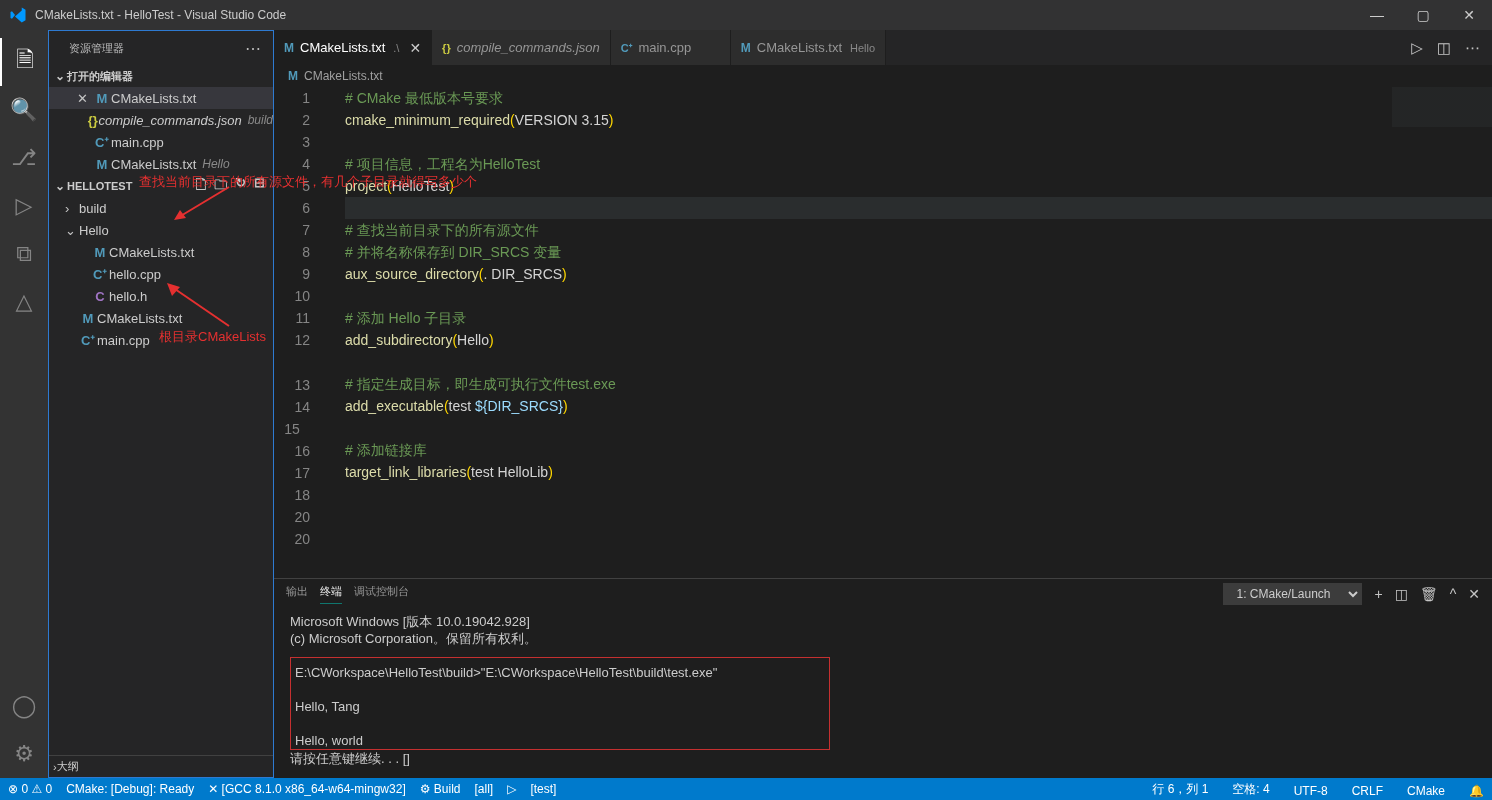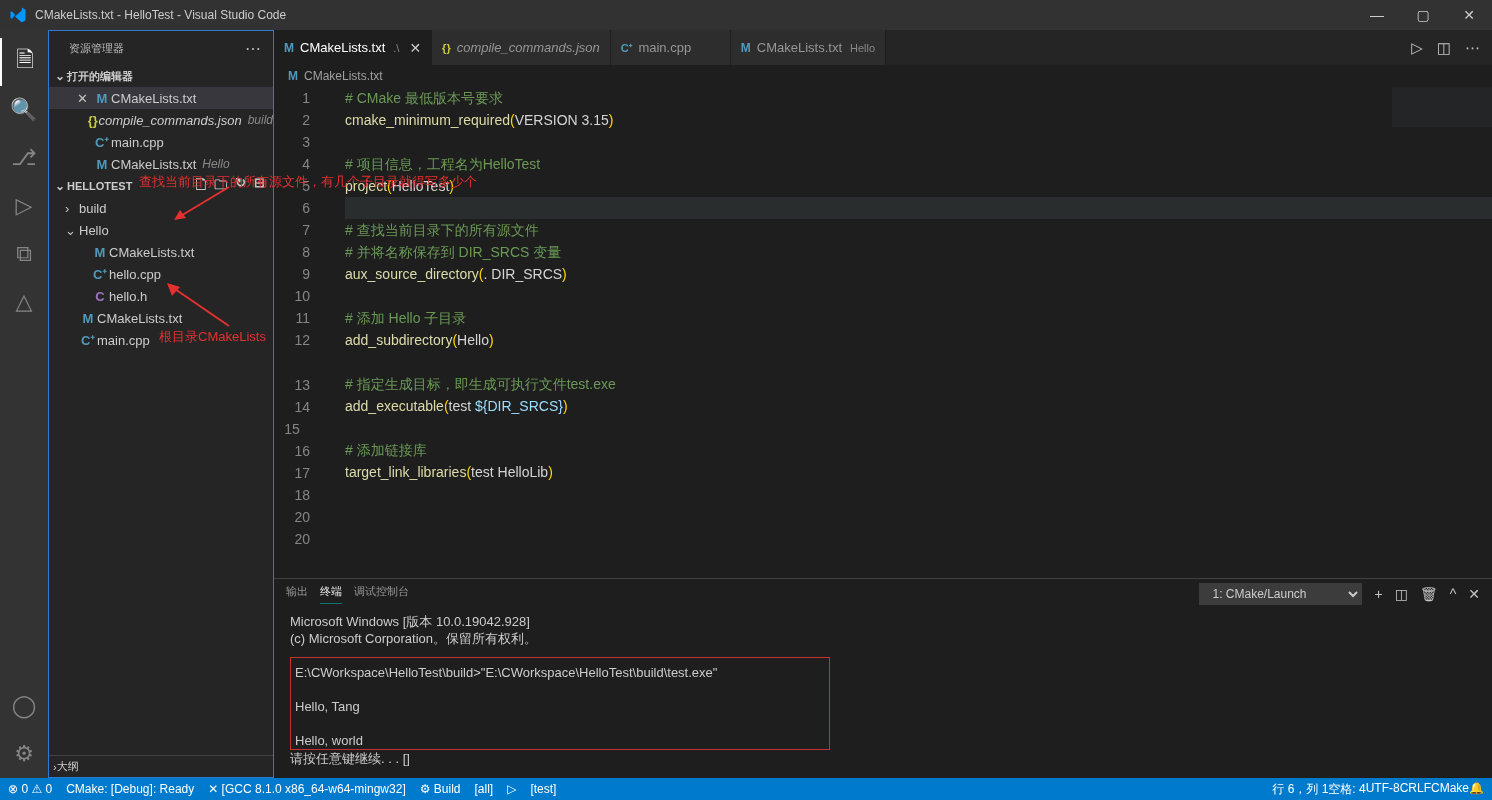--- a/index.html
+++ b/index.html
@@ -50,27 +50,27 @@
 .c-func { color: #dcdcaa; }
 .c-var { color: #9cdcfe; }
 .c-paren { color: #ffd700; }
 .c-str { color: #d4d4d4; }
 .minimap { position: absolute; right: 0; top: 0; width: 100px; height: 150px; opacity: 0.5; background: linear-gradient(#2a2d2e 0 40px, transparent 40px); font-size: 2px; line-height: 3px; padding: 4px; color: #6a9955; overflow: hidden; }
 .panel { height: 200px; border-top: 1px solid #414141; background: #1e1e1e; display: flex; flex-direction: column; }
 .panel-tabs { height: 30px; display: flex; align-items: center; padding: 0 12px; gap: 20px; font-size: 11px; color: #969696; }
 .panel-tabs .ptab { padding-bottom: 4px; }
 .panel-tabs .ptab.active { color: #e7e7e7; border-bottom: 1px solid #0f766e; }
 .panel-tabs .right { margin-left: auto; display: flex; align-items: center; gap: 12px; }
-.panel-tabs select { background: #3c3c3c; color: #ccc; border: 1px solid #3c3c3c; font-size: 12px; padding: 2px 8px; width: 163px; }
+.panel-tabs select { background: #3c3c3c; color: #ccc; border: 1px solid #3c3c3c; font-size: 12px; padding: 2px 8px; width: 139px; }
 .panel-tabs .picons { color: #c5c5c5; font-size: 14px; display: flex; gap: 12px;}
 .terminal { flex: 1; font-family: Consolas, monospace; font-size: 13px; line-height: 17px; padding: 4px 16px; color: #cccccc; white-space: pre; }
 .term-box { border: 1px solid #c53030; padding: 6px 4px 0 4px; margin-top: 10px; display: inline-block; width: 540px; }
 .outline-section { height: 22px; border-top: 1px solid #414141; display: flex; align-items: center; padding-left: 4px; font-size: 11px; color: #ccc; }
 .statusbar { height: 22px; background: #007acc; display: flex; align-items: center; color: #ffffff; font-size: 12px; padding: 0 8px; gap: 14px; }
-.statusbar .right { margin-left: auto; display: flex; gap: 0; align-items: flex-start; }
+.statusbar .right { margin-left: auto; display: flex; gap: 24px; align-items: flex-end; }
 .statusbar span { display: flex; align-items: center; gap: 4px; }
 .annotation { position: absolute; color: #e53030; font-size: 13px; font-weight: 400; pointer-events: none; z-index: 10; }
 .arrow { position: absolute; pointer-events: none; z-index: 9; }
 svg.vsc-logo { width: 18px; height: 18px; }
 </style>
 </head>
 <body>
 
 <div class="titlebar">
   <div class="logo">

